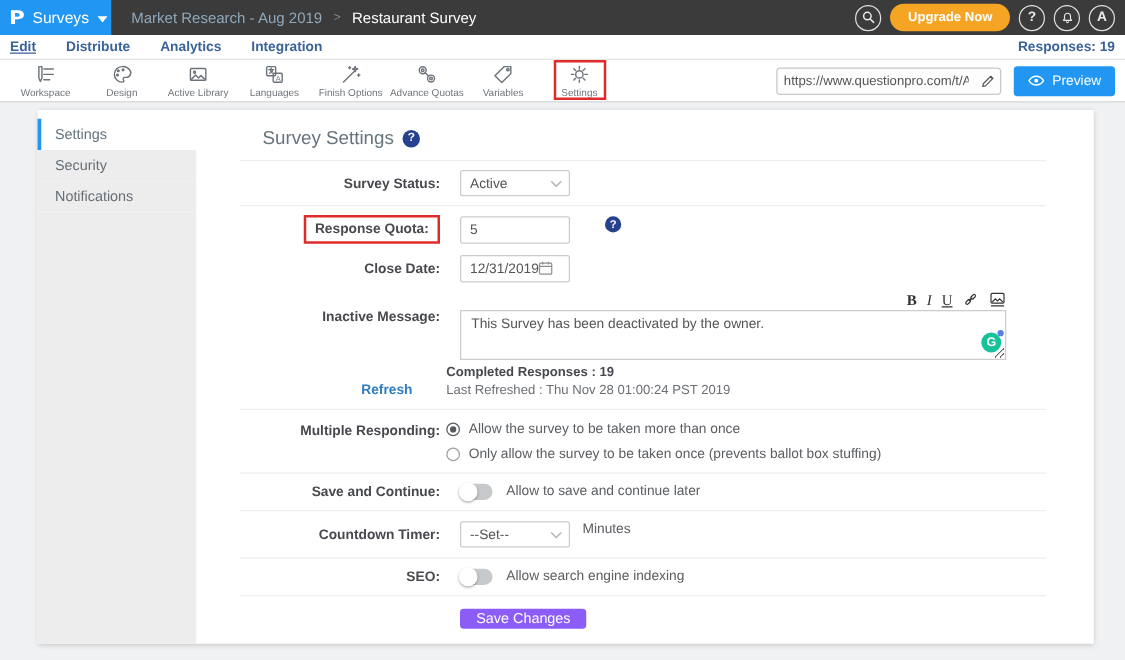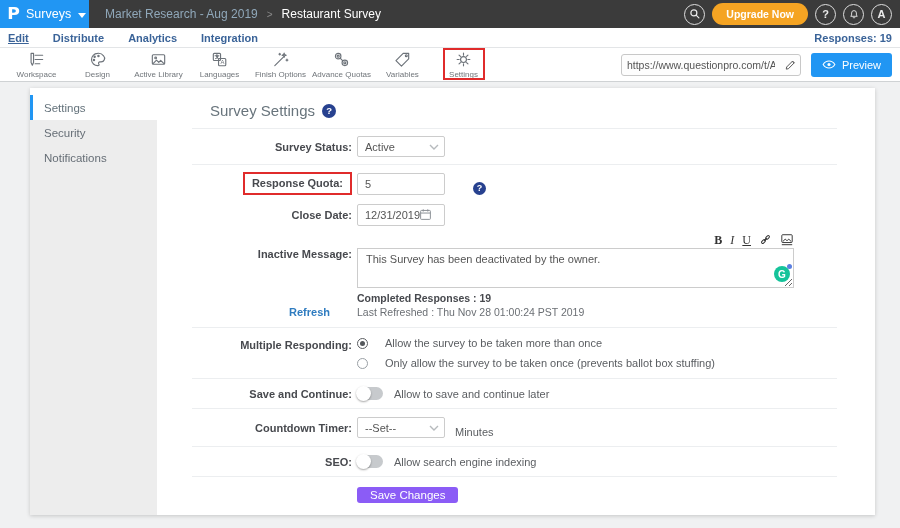--- a/index.html
+++ b/index.html
@@ -57,21 +57,21 @@
   .content { flex:1; padding:0 38px 0 35px; }
   .sep { border-bottom:1px solid #eceef0; }
   .title-row { padding:14px 0 9px 18px; display:flex; align-items:center; gap:7px; }
   .page-title { font-size:15px; color:#68747c; }
   .help-dot { width:14px; height:14px; border-radius:50%; background:#27418f; color:#fff;
     font-size:9.5px; font-weight:bold; display:flex; align-items:center; justify-content:center; cursor:pointer; flex:none; }
   .help-dot.sm { width:13px; height:13px; font-size:9px; }
 
   .frow { display:flex; align-items:center; }
   .frow .labelcol { width:160px; text-align:right; font-size:11px; font-weight:bold; color:#47494e; flex:none; }
-  .frow .ctrl { margin-left:5px; display:flex; align-items:flex-end; }
+  .frow .ctrl { margin-left:16px; display:flex; align-items:flex-start; }
 
   .row-status { padding:7px 0; }
   .row-quota { padding:7px 0 6px; }
   .row-close { padding:3px 0 4px; }
   .row-inactive { padding:2px 0 2px; align-items:flex-start; }
   .row-inactive .labelcol { padding-top:16px; }
   .row-refresh { padding:2px 0 9px; align-items:flex-end; }
   .row-multi { padding:9px 0; align-items:flex-start; }
   .row-multi .labelcol { padding-top:2px; }
   .row-save { padding:8px 0; }
@@ -103,21 +103,21 @@
   .gram::after { content:""; position:absolute; top:-2px; right:-2px; width:5px; height:5px;
     background:#5b7fe0; border-radius:50%; }
 
   .refresh-link { width:160px; flex:none; text-align:right; padding-right:22px;
     font-size:11px; font-weight:bold; color:#2f7cc0; cursor:pointer; }
   .refresh-stats { margin-left:5px; }
   .stat-l1 { font-size:10.5px; font-weight:bold; color:#47494e; }
   .stat-l2 { font-size:10.5px; color:#6b6f74; margin-top:2px; }
 
   .radio-group { margin-left:5px; display:flex; flex-direction:column; gap:8px; }
-  .radio-line { display:flex; align-items:center; gap:17px; font-size:11px; color:#5a5d61; }
+  .radio-line { display:flex; align-items:center; gap:7px; font-size:11px; color:#5a5d61; }
   .radio { width:11px; height:11px; border:1px solid #9aa0a5; border-radius:50%; background:#fff;
     position:relative; cursor:pointer; flex:none; }
   .radio.on { border-color:#5a5d61; }
   .radio.on::after { content:""; position:absolute; left:2px; top:2px; width:5px; height:5px;
     background:#55585c; border-radius:50%; }
 
   .toggle { width:26px; height:13px; border-radius:7px; background:#c7cacd; position:relative; cursor:pointer; flex:none; }
   .toggle .knob { position:absolute; left:-1px; top:-1px; width:15px; height:15px; background:#fff;
     border-radius:50%; box-shadow:0 1px 2px rgba(0,0,0,.35); }
   .toggle-text { font-size:11px; color:#5a5d61; margin-left:11px; }

